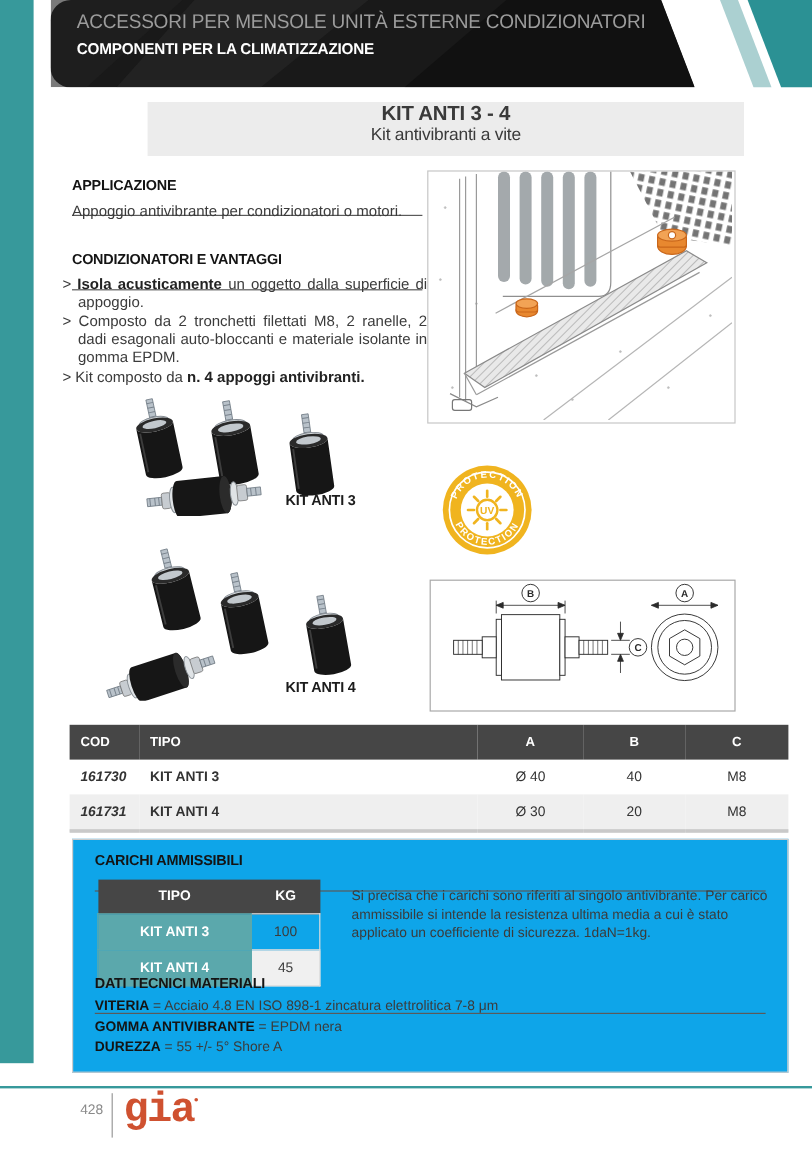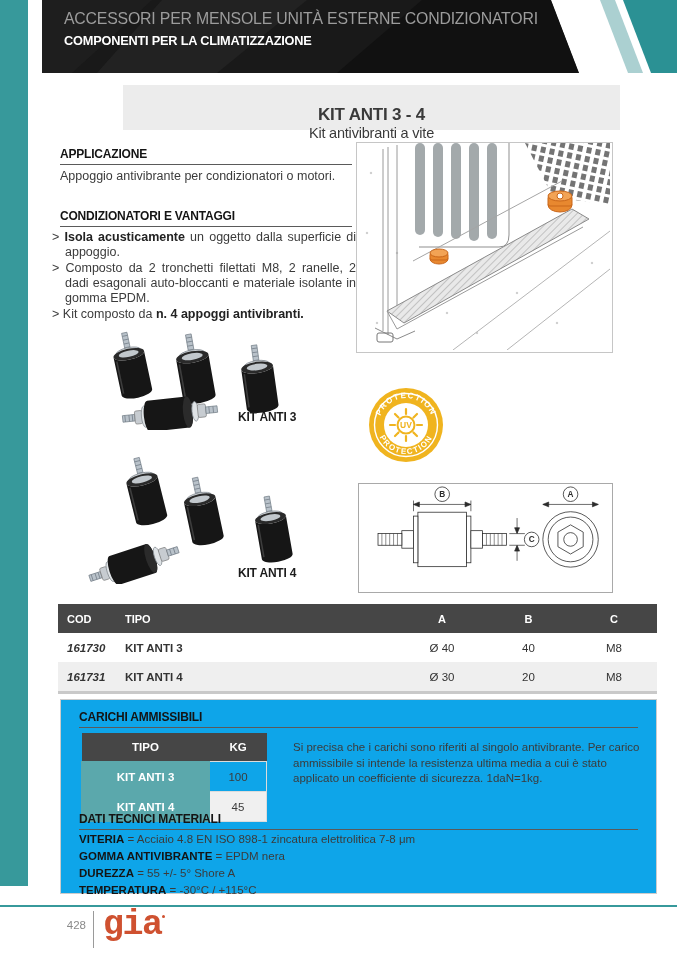--- a/index.html
+++ b/index.html
@@ -4,40 +4,40 @@
 <style>
   html,body{margin:0;padding:0;background:#fff;}
   .page{position:relative;width:677px;height:958px;background:#fff;overflow:hidden;
         font-family:"Liberation Sans","DejaVu Sans",sans-serif;color:#3b3b3b;}
 
   
   .left-strip{position:absolute;left:0;top:0;width:28px;height:886px;background:#37999b;}
 
   
   .band{position:absolute;left:42px;top:0;width:635px;height:73px;background:#191919;
-        clip-path:polygon(0 0,509px 0,537px 100%,0 100%);}
+        clip-path:polygon(0 0,509px 0,537px 100%,0 100%);border-radius:17px;}
   .band .facet1{position:absolute;inset:0;background:#262626;opacity:.7;
         clip-path:polygon(120px 0,265px 0,175px 100%,55px 100%);}
   .band .facet2{position:absolute;inset:0;background:#0f0f0f;opacity:.8;
         clip-path:polygon(380px 0,509px 0,537px 100%,295px 100%);}
   .band .facet3{position:absolute;inset:0;background:#212121;opacity:.6;
         clip-path:polygon(0 0,110px 0,30px 100%,0 100%);}
   .band-txt{position:absolute;left:22px;top:9px;}
   .band-line1{font-size:16.5px;color:#9c9c9c;letter-spacing:-.2px;transform:scaleX(.96);transform-origin:left;white-space:nowrap;}
   .band-line2{margin-top:5px;font-size:13px;font-weight:bold;color:#fff;letter-spacing:-.2px;transform:scaleX(.98);transform-origin:left;white-space:nowrap;}
   .band-deco{position:absolute;left:560px;top:0;width:117px;height:73px;}
 
   
   .title-box{position:absolute;left:123px;top:85px;width:497px;height:45px;background:#ececec;text-align:center;}
-  .title-box .t1{margin-top:20px;font-size:17px;font-weight:bold;color:#3a3a3a;letter-spacing:-.2px;}
+  .title-box .t1{margin-top:0;font-size:17px;font-weight:bold;color:#3a3a3a;letter-spacing:-.2px;}
   .title-box .t2{font-size:14.5px;color:#3a3a3a;letter-spacing:-.2px;}
 
   
   .sec-head{font-size:12px;font-weight:bold;color:#141414;letter-spacing:-.2px;
-            border-bottom:1px solid #5a5a5a;padding-bottom:3px;}
+            border-bottom:1px solid #5a5a5a;padding-bottom:18px;}
 
   .app-head{position:absolute;left:60px;top:147px;width:292px;}
   .app-text{position:absolute;left:60px;top:169px;width:300px;font-size:12.5px;color:#3b3b3b;}
   .feat-head{position:absolute;left:60px;top:209px;width:292px;}
   .feat-list{position:absolute;left:52px;top:230px;width:304px;font-size:12.5px;line-height:15px;color:#3b3b3b;}
   .feat-item{padding-left:13px;text-indent:-13px;text-align:justify;margin:0 0 1px 0;}
   .feat-item b{color:#222;}
 
   .caption{position:absolute;font-size:12px;font-weight:bold;color:#1c1c1c;letter-spacing:-.2px;}
 
@@ -367,21 +367,20 @@
         <td class="kg">45</td>
       </tr>
     </tbody>
       </table>
     <div class="loads-note">Si precisa che i carichi sono riferiti al singolo antivibrante. Per carico ammissibile si intende la resistenza ultima media a cui è stato applicato un coefficiente di sicurezza. 1daN=1kg.</div>
     <div class="sec-head mat-head">DATI TECNICI MATERIALI</div>
     <div class="mat-rows">
       <div class="mat-row"><b>VITERIA</b> <span>= Acciaio 4.8 EN ISO 898-1 zincatura elettrolitica 7-8 μm</span></div>
       <div class="mat-row"><b>GOMMA ANTIVIBRANTE</b> <span>= EPDM nera</span></div>
       <div class="mat-row"><b>DUREZZA</b> <span>= 55 +/- 5° Shore A</span></div>
-      <div class="mat-row"><b>TEMPERATURA</b> <span>=  -30°C / +115°C</span></div>
     </div>
   </div>
 
   <div class="foot-rule"></div>
   <div class="page-num">428</div>
   <div class="foot-div"></div>
   <div class="logo">gia</div>
   <div class="logo-r"></div>
 
 </div>

